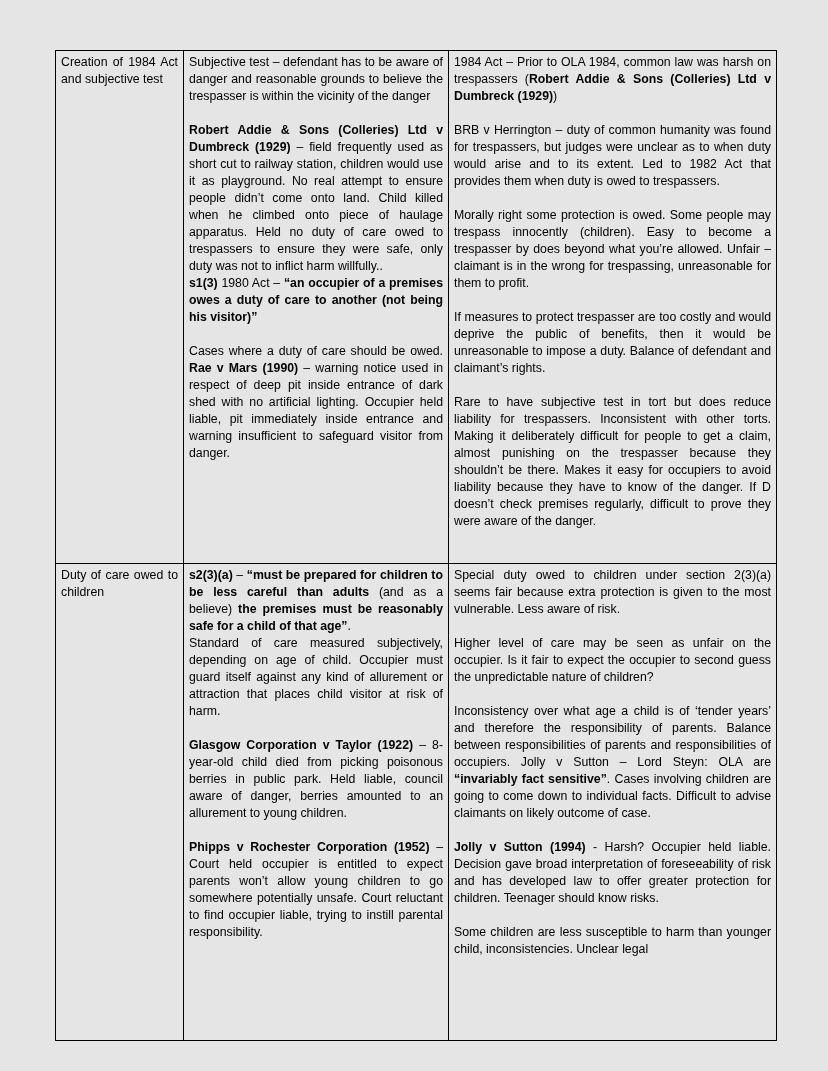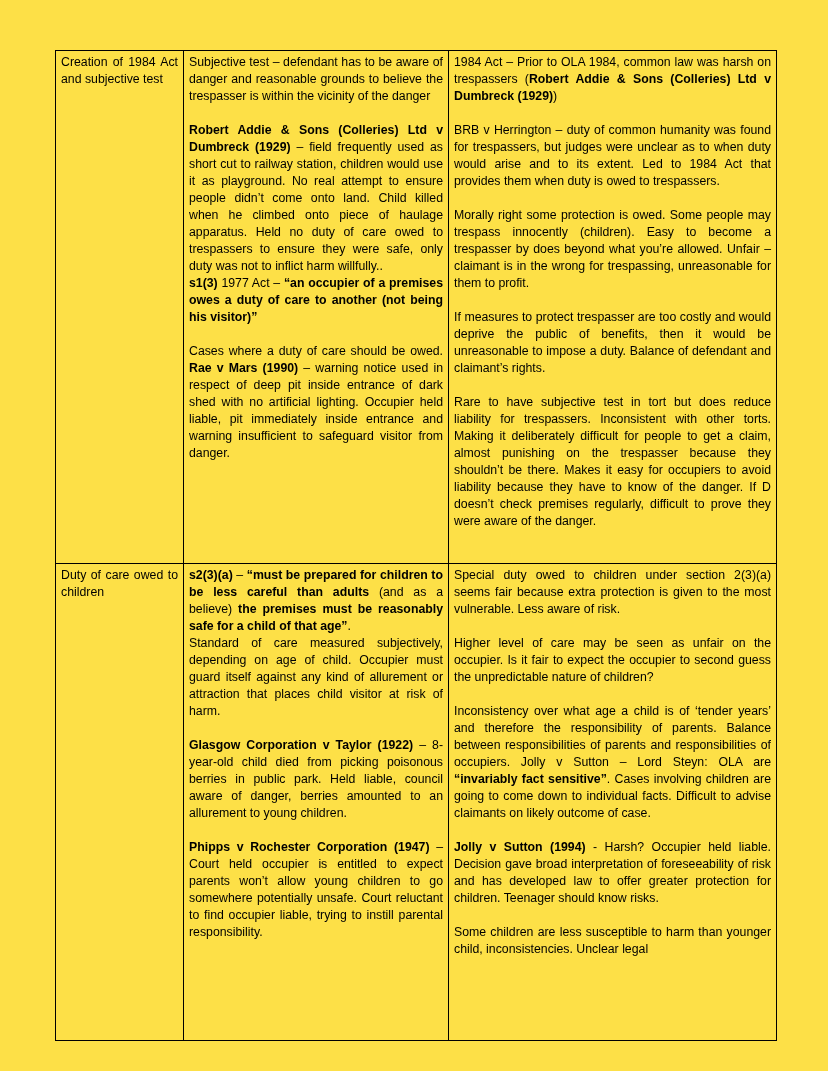--- a/index.html
+++ b/index.html
@@ -7,21 +7,21 @@
   body {
     width: 828px; height: 1071px;
     font-family: "Liberation Sans", sans-serif;
     color: #000000;
     position: relative;
     overflow: hidden;
   }
   .page {
     position: relative;
     width: 828px; height: 1071px;
-    background: #fde047;
+    background: #e5e5e5;
     text-decoration: underline;
   }
   table.notes-table {
     position: absolute;
     left: 55px; top: 50px;
     width: 721px;
     border-collapse: collapse;
     table-layout: fixed;
   }
   td {
@@ -49,47 +49,47 @@
   <table class="notes-table">
     <tbody>
       <tr class="row-1">
         <td class="col1">
           <div class="para">Creation of 1984 Act and subjective test</div>
         </td>
         <td class="col2">
             <div class="para"><span>Subjective test – defendant has to be aware of danger and reasonable grounds to believe the trespasser is within the vicinity of the danger</span></div>
             <div class="para blank">&nbsp;</div>
             <div class="para"><b>Robert Addie &amp; Sons (Colleries) Ltd v Dumbreck (1929)</b><span> – field frequently used as short cut to railway station, children would use it as playground. No real attempt to ensure people didn’t come onto land. Child killed when he climbed onto piece of haulage apparatus. Held no duty of care owed to trespassers to ensure they were safe, only duty was not to inflict harm willfully..</span></div>
-            <div class="para"><b>s1(3)</b><span> 1977 Act – </span><b>“an occupier of a premises owes a duty of care to another (not being his visitor)”</b></div>
+            <div class="para"><b>s1(3)</b><span> 1980 Act – </span><b>“an occupier of a premises owes a duty of care to another (not being his visitor)”</b></div>
             <div class="para blank">&nbsp;</div>
             <div class="para"><span>Cases where a duty of care should be owed. </span><b>Rae v Mars (1990)</b><span> – warning notice used in respect of deep pit inside entrance of dark shed with no artificial lighting. Occupier held liable, pit immediately inside entrance and warning insufficient to safeguard visitor from danger.</span></div>
           </td>
         <td class="col3">
             <div class="para"><span>1984 Act – Prior to OLA 1984, common law was harsh on trespassers (</span><b>Robert Addie &amp; Sons (Colleries) Ltd v Dumbreck (1929)</b><span>)</span></div>
             <div class="para blank">&nbsp;</div>
-            <div class="para"><span>BRB v Herrington – duty of common humanity was found for trespassers, but judges were unclear as to when duty would arise and to its extent. Led to 1984 Act that provides them when duty is owed to trespassers.</span></div>
+            <div class="para"><span>BRB v Herrington – duty of common humanity was found for trespassers, but judges were unclear as to when duty would arise and to its extent. Led to 1982 Act that provides them when duty is owed to trespassers.</span></div>
             <div class="para blank">&nbsp;</div>
             <div class="para"><span>Morally right some protection is owed. Some people may trespass innocently (children). Easy to become a trespasser by does beyond what you’re allowed. Unfair – claimant is in the wrong for trespassing, unreasonable for them to profit.</span></div>
             <div class="para blank">&nbsp;</div>
             <div class="para"><span>If measures to protect trespasser are too costly and would deprive the public of benefits, then it would be unreasonable to impose a duty. Balance of defendant and claimant’s rights.</span></div>
             <div class="para blank">&nbsp;</div>
             <div class="para"><span>Rare to have subjective test in tort but does reduce liability for trespassers. Inconsistent with other torts. Making it deliberately difficult for people to get a claim, almost punishing on the trespasser because they shouldn’t be there. Makes it easy for occupiers to avoid liability because they have to know of the danger. If D doesn’t check premises regularly, difficult to prove they were aware of the danger.</span></div>
           </td>
       </tr>
       <tr class="row-2">
         <td class="col1">
           <div class="para">Duty of care owed to children</div>
         </td>
         <td class="col2">
             <div class="para"><b>s2(3)(a)</b><span> – </span><b>“must be prepared for children to be less careful than adults</b><span> (and as a believe) </span><b>the premises must be reasonably safe for a child of that age”</b><span>.</span></div>
             <div class="para"><span>Standard of care measured subjectively, depending on age of child. Occupier must guard itself against any kind of allurement or attraction that places child visitor at risk of harm.</span></div>
             <div class="para blank">&nbsp;</div>
             <div class="para"><b>Glasgow Corporation v Taylor (1922)</b><span> – 8-year-old child died from picking poisonous berries in public park. Held liable, council aware of danger, berries amounted to an allurement to young children.</span></div>
             <div class="para blank">&nbsp;</div>
-            <div class="para"><b>Phipps v Rochester Corporation (1947)</b><span> – Court held occupier is entitled to expect parents won’t allow young children to go somewhere potentially unsafe. Court reluctant to find occupier liable, trying to instill parental responsibility.</span></div>
+            <div class="para"><b>Phipps v Rochester Corporation (1952)</b><span> – Court held occupier is entitled to expect parents won’t allow young children to go somewhere potentially unsafe. Court reluctant to find occupier liable, trying to instill parental responsibility.</span></div>
           </td>
         <td class="col3">
             <div class="para"><span>Special duty owed to children under section 2(3)(a) seems fair because extra protection is given to the most vulnerable. Less aware of risk.</span></div>
             <div class="para blank">&nbsp;</div>
             <div class="para"><span>Higher level of care may be seen as unfair on the occupier. Is it fair to expect the occupier to second guess the unpredictable nature of children?</span></div>
             <div class="para blank">&nbsp;</div>
             <div class="para"><span>Inconsistency over what age a child is of ‘tender years’ and therefore the responsibility of parents. Balance between responsibilities of parents and responsibilities of occupiers. Jolly v Sutton – Lord Steyn: OLA are </span><b>“invariably fact sensitive”</b><span>. Cases involving children are going to come down to individual facts. Difficult to advise claimants on likely outcome of case.</span></div>
             <div class="para blank">&nbsp;</div>
             <div class="para"><b>Jolly v Sutton (1994)</b><span> - Harsh? Occupier held liable. Decision gave broad interpretation of foreseeability of risk and has developed law to offer greater protection for children. Teenager should know risks.</span></div>
             <div class="para blank">&nbsp;</div>

